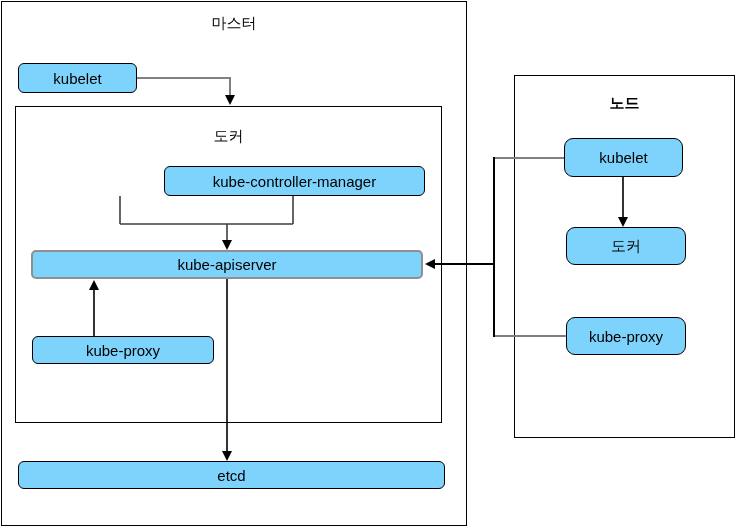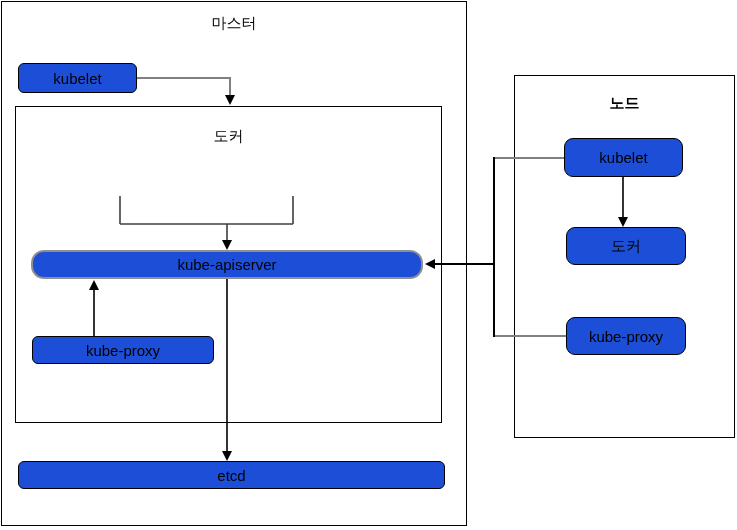--- a/index.html
+++ b/index.html
@@ -18,32 +18,32 @@
     box-sizing:border-box;
   }
   .container-title{
     position:absolute;
     left:0;right:0;
     text-align:center;
     white-space:nowrap;
   }
   .box{
     position:absolute;
-    background:#1d4ed8;
+    background:#7dd3fc;
     border:1px solid #000;
     border-radius:6px;
     box-sizing:border-box;
     display:flex;
     align-items:center;
     justify-content:center;
     white-space:nowrap;
     z-index:2;
   }
   .box.node-style{border-radius:9px;}
-  .box.apiserver{border:2px solid #8f8f8f;border-radius:13px;}
+  .box.apiserver{border:2px solid #8f8f8f;border-radius:5px;}
   #edges{
     position:absolute;left:0;top:0;
     width:737px;height:530px;
     z-index:3;
     pointer-events:none;
   }
 </style>
 </head>
 <body>
 
@@ -55,20 +55,23 @@
 
   <div class="box" style="left:18px;top:63px;width:119px;height:30px;">
     <span>kubelet</span>
   </div>
 
   <div class="container" style="left:15px;top:106px;width:427px;height:317px;">
     <div class="container-title" style="top:20px;">도커</div>
   </div>
 
 
+  <div class="box" style="left:164px;top:166px;width:261px;height:30px;">
+    <span>kube-controller-manager</span>
+  </div>
 
   <div class="box apiserver" style="left:31px;top:250px;width:392px;height:29px;">
     <span>kube-apiserver</span>
   </div>
 
   <div class="box" style="left:32px;top:336px;width:182px;height:28px;">
     <span>kube-proxy</span>
   </div>
 
   <div class="box" style="left:18px;top:461px;width:427px;height:28px;">

